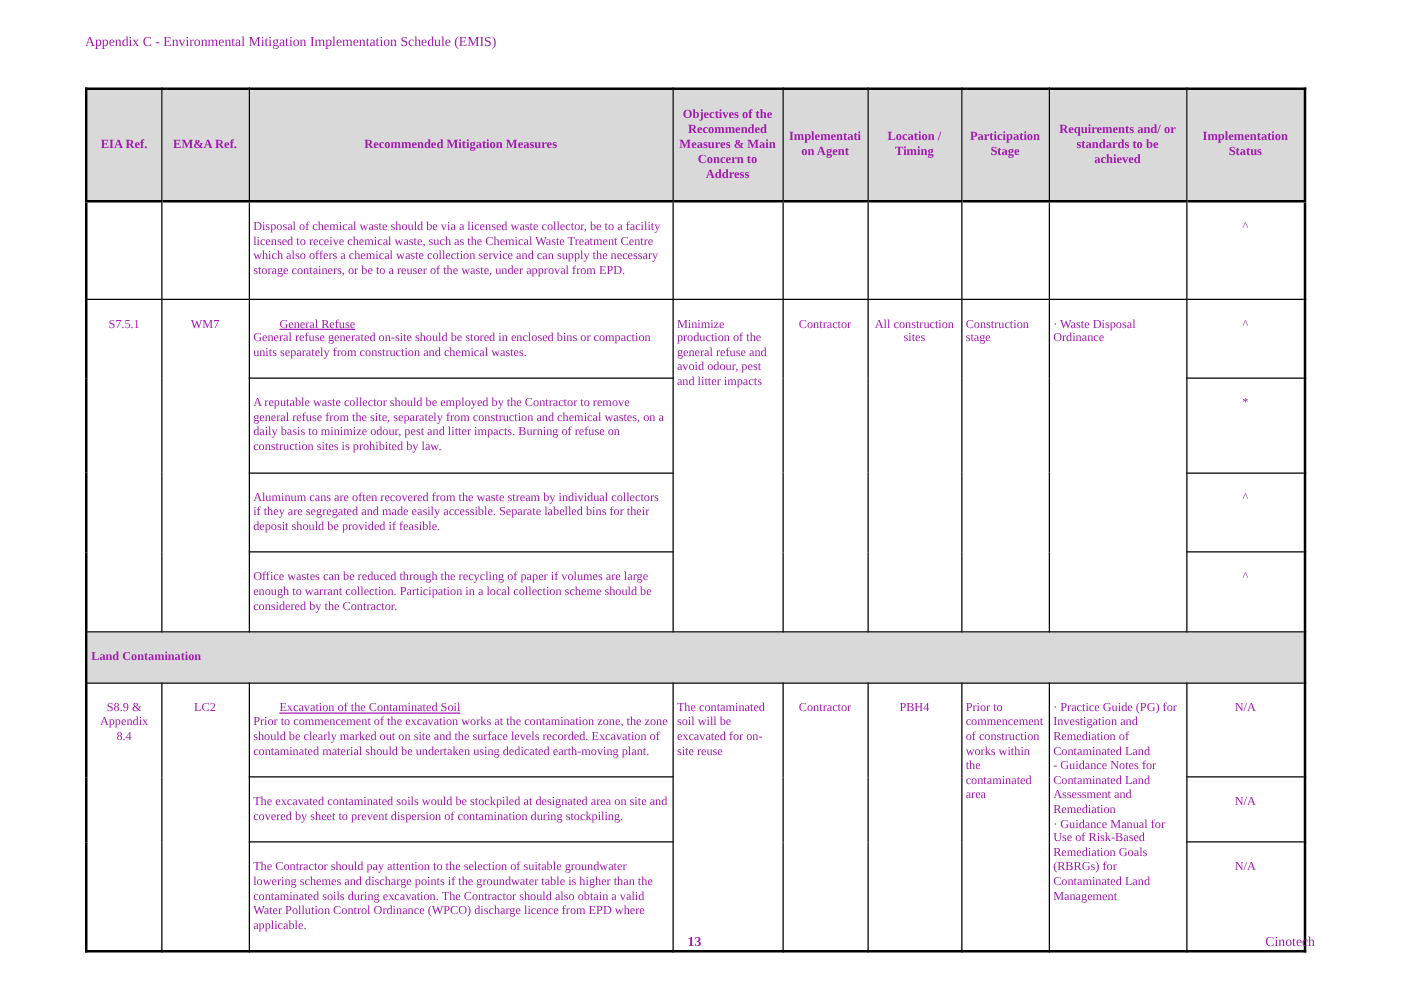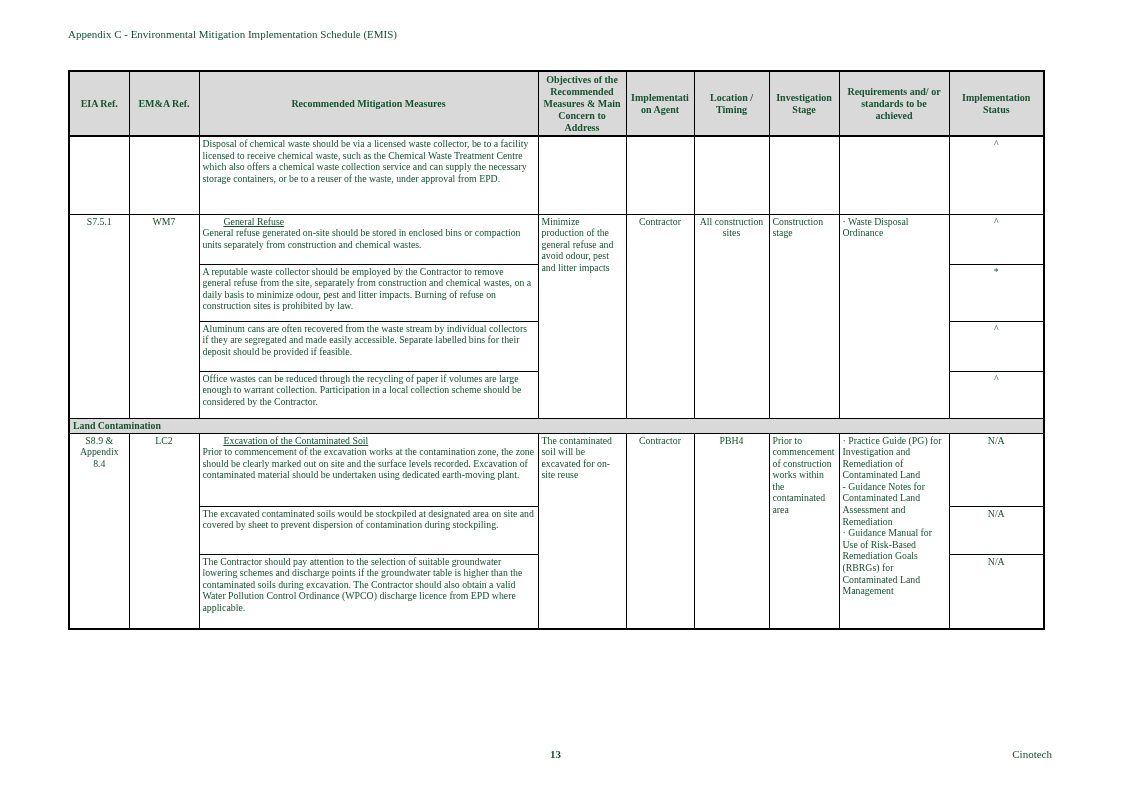--- a/index.html
+++ b/index.html
@@ -3,21 +3,21 @@
 <meta charset="utf-8">
 <style>
   * { margin: 0; padding: 0; box-sizing: border-box; }
   html, body { background: #ffffff; }
   .page {
     position: relative;
     width: 1122px;
     height: 793px;
     background: #ffffff;
     font-family: "Liberation Serif", "DejaVu Serif", serif;
-    color: #14532d;
+    color: #a21caf;
     overflow: hidden;
   }
   .doc-title {
     position: absolute;
     left: 68px;
     top: 28px;
     font-size: 11px;
   }
   table.emis {
     position: absolute;
@@ -26,21 +26,21 @@
     width: 975px;
     border-collapse: collapse;
     table-layout: fixed;
     border: 2px solid #000000;
   }
   table.emis td, table.emis th {
     border: 1px solid #000000;
     vertical-align: top;
     font-size: 9.8px;
     line-height: 11.6px;
-    padding: 1px 3px;
+    padding: 14px 3px;
     overflow: hidden;
   }
   table.emis th {
     background: #d9d9d9;
     font-weight: bold;
     text-align: center;
     vertical-align: middle;
     font-size: 10px;
     line-height: 12px;
     border-bottom: 2px solid #000000;
@@ -112,21 +112,21 @@
     </colgroup>
 
     <tbody>
         <tr class="h-header">
       <th>EIA Ref.</th>
       <th>EM&amp;A Ref.</th>
       <th>Recommended Mitigation Measures</th>
       <th>Objectives of the Recommended Measures &amp; Main Concern to Address</th>
       <th>Implementation Agent</th>
       <th>Location / Timing</th>
-      <th>Investigation Stage</th>
+      <th>Participation Stage</th>
       <th>Requirements and/ or standards to be achieved</th>
       <th>Implementation Status</th>
     </tr>
 
     <tr class="h-carry">
       <td></td>
       <td></td>
       <td>Disposal of chemical waste should be via a licensed waste collector, be to a facility licensed to receive chemical waste, such as the Chemical Waste Treatment Centre which also offers a chemical waste collection service and can supply the necessary storage containers, or be to a reuser of the waste, under approval from EPD.</td>
       <td></td>
       <td></td>

